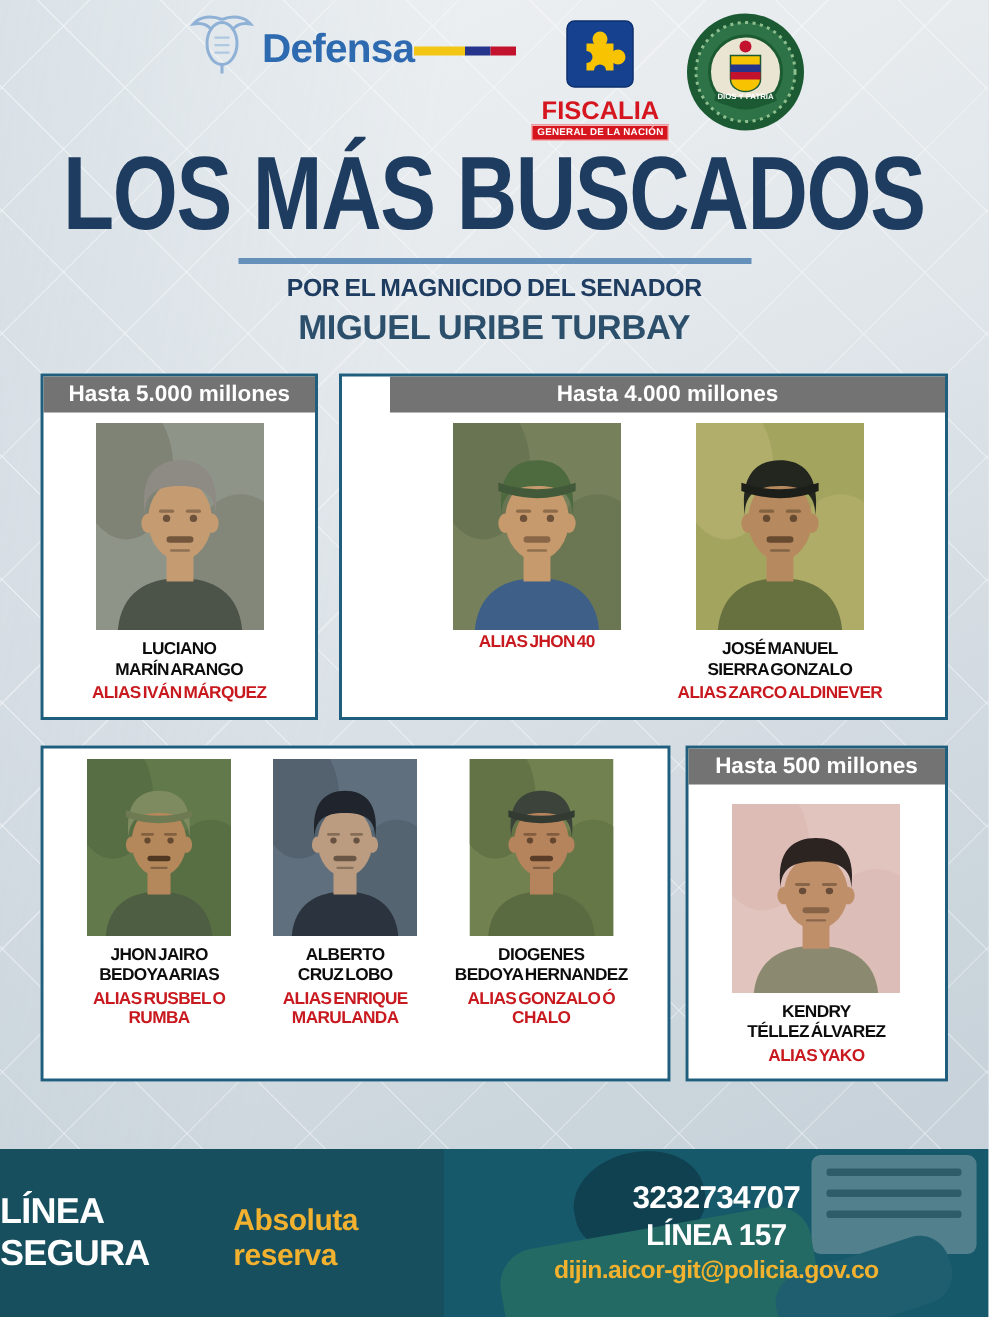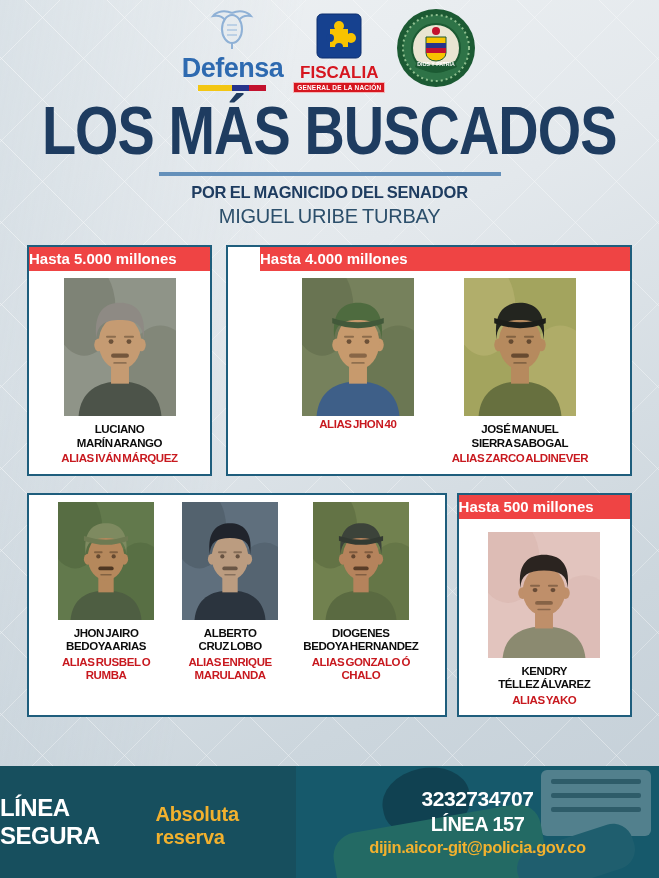--- a/index.html
+++ b/index.html
@@ -23,21 +23,21 @@
       linear-gradient(100deg, rgba(169,188,201,.45) 0%, rgba(169,188,201,0) 38%);
     opacity:.65;
   }
   .poster > * { position: relative; }
 
   
   .logos {
     display:flex; align-items:flex-start; justify-content:center;
     gap:10px; padding-top:7px; height:95px;
   }
-  .logo-defensa { display:flex; flex-direction:column; align-items:center; margin-top:2px; }
+  .logo-defensa { display:flex; align-items:center; margin-top:2px; }
   .defensa-word { color:#2e6ab0; font-weight:700; font-size:27px; letter-spacing:-0.5px; line-height:1; }
   .defensa-flag { display:flex; margin-top:3px; height:6px; }
   .defensa-flag i { display:block; height:6px; }
 
   .logo-fiscalia { display:flex; flex-direction:column; align-items:center; margin-top:6px; }
   .fisc-word { color:#d6161f; font-weight:700; font-size:17px; letter-spacing:0; line-height:1; margin-top:1px; }
   .fisc-banner { background:#d6161f; color:#fff; font-weight:700; font-size:6.5px; padding:1px 3px; letter-spacing:.2px; margin-top:1px; border:1px solid #f3b6b8; }
 
   .logo-policia { margin-top:0; }
 
@@ -45,31 +45,31 @@
   .title-wrap { text-align:center; margin-top:2px; }
   .main-title {
     display:inline-block;
     font-size:62px; font-weight:800; color:#1e3c60;
     letter-spacing:-1px; line-height:1.05;
     transform: scale(.9, 1.12); transform-origin:center;
     white-space:nowrap;
   }
   .title-divider { width:342px; height:4px; background:#6490ba; margin:10px auto 7px; }
   .sub1 { text-align:center; font-size:16.5px; font-weight:800; color:#1e3c60; letter-spacing:-0.2px; word-spacing:-1px; }
-  .sub2 { text-align:center; font-size:20px; font-weight:400; color:#2c4f6b; letter-spacing:-0.2px; word-spacing:-1px; margin-top:3px; }
+  .sub2 { text-align:center; font-size:23px; font-weight:700; color:#2c4f6b; letter-spacing:-0.2px; word-spacing:-1px; margin-top:3px; }
 
   
   .rows { padding:0 27px; }
   .card-row { display:flex; margin-top:17px; align-items:stretch; }
   .card {
     background:#fff; border:2px solid #1f5e7d;
     display:flex; flex-direction:column;
   }
   .banner {
-    background:#ef4444; color:#fff; 
+    background:#737373; color:#fff; text-align:center;
     font-size:15px; font-weight:700; padding:3px 0 4px;
   }
   .people { display:flex; flex:1; justify-content:space-evenly; align-items:flex-start; padding:7px 4px 8px; }
   .person { display:flex; flex-direction:column; align-items:center; }
   .mug { display:block; }
   .mug svg { display:block; width:100%; height:100%; }
   .pname { text-align:center; font-weight:800; color:#0c0c0c; font-size:11.5px; line-height:1.18; letter-spacing:-0.4px; word-spacing:-1.5px; margin-top:7px; }
   .palias { text-align:center; font-weight:800; color:#c8191f; font-size:11.5px; line-height:1.18; letter-spacing:-0.4px; word-spacing:-1.5px; margin-top:2px; }
 
   .card-5000 { width:185px; }
@@ -246,21 +246,21 @@
     <circle cx="42" cy="59" r="2.2" fill="rgba(35,22,12,.55)"></circle>
     <circle cx="58" cy="59" r="2.2" fill="rgba(35,22,12,.55)"></circle>
     <rect x="37.5" y="53.5" width="9" height="2" rx="1" fill="rgba(35,22,12,.35)"></rect>
     <rect x="53.5" y="53.5" width="9" height="2" rx="1" fill="rgba(35,22,12,.35)"></rect>
     <rect x="42" y="70" width="16" height="4" rx="2" fill="var(--stache, transparent)"></rect>
     <rect x="44" y="78" width="12" height="1.6" rx=".8" fill="rgba(0,0,0,.28)"></rect>
   </svg>
 </div>
             <div class="pname">
               <div>JOSÉ MANUEL</div>
-              <div>SIERRA SABOGAL</div>
+              <div>SIERRA GONZALO</div>
             </div>
             <div class="palias">ALIAS ZARCO ALDINEVER</div>
           </div>
         </div>
       </div>
     </div>
 
     <div class="card-row">
       <div class="card card-2000">
         <div class="people">

